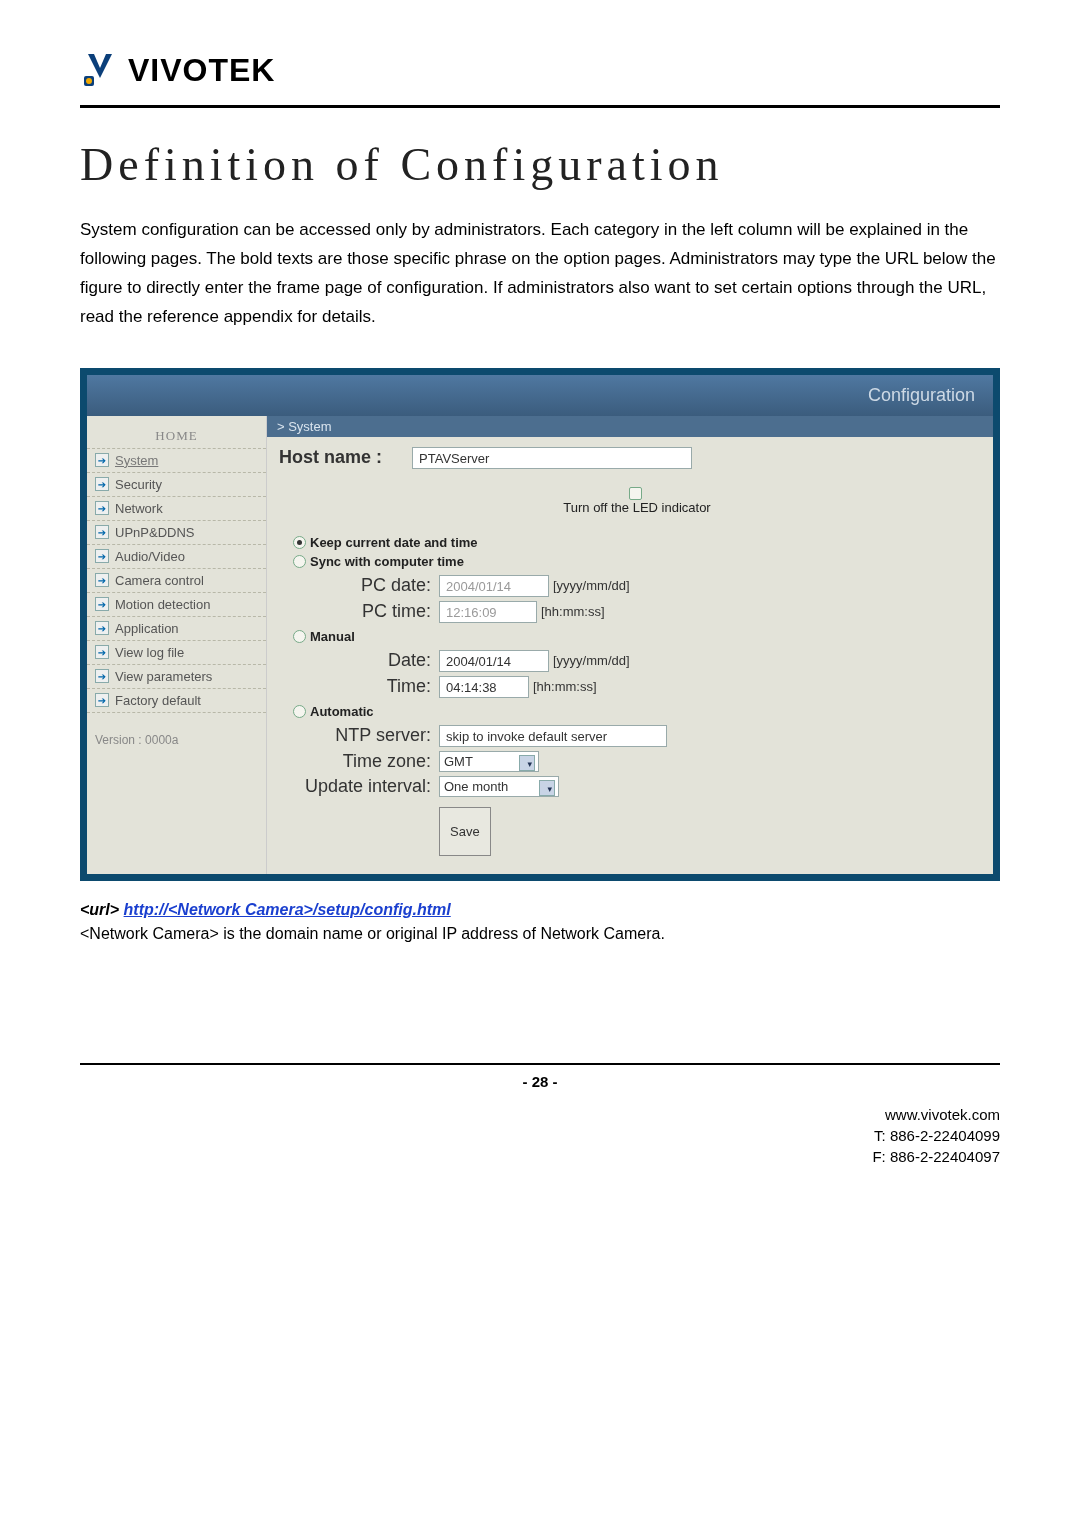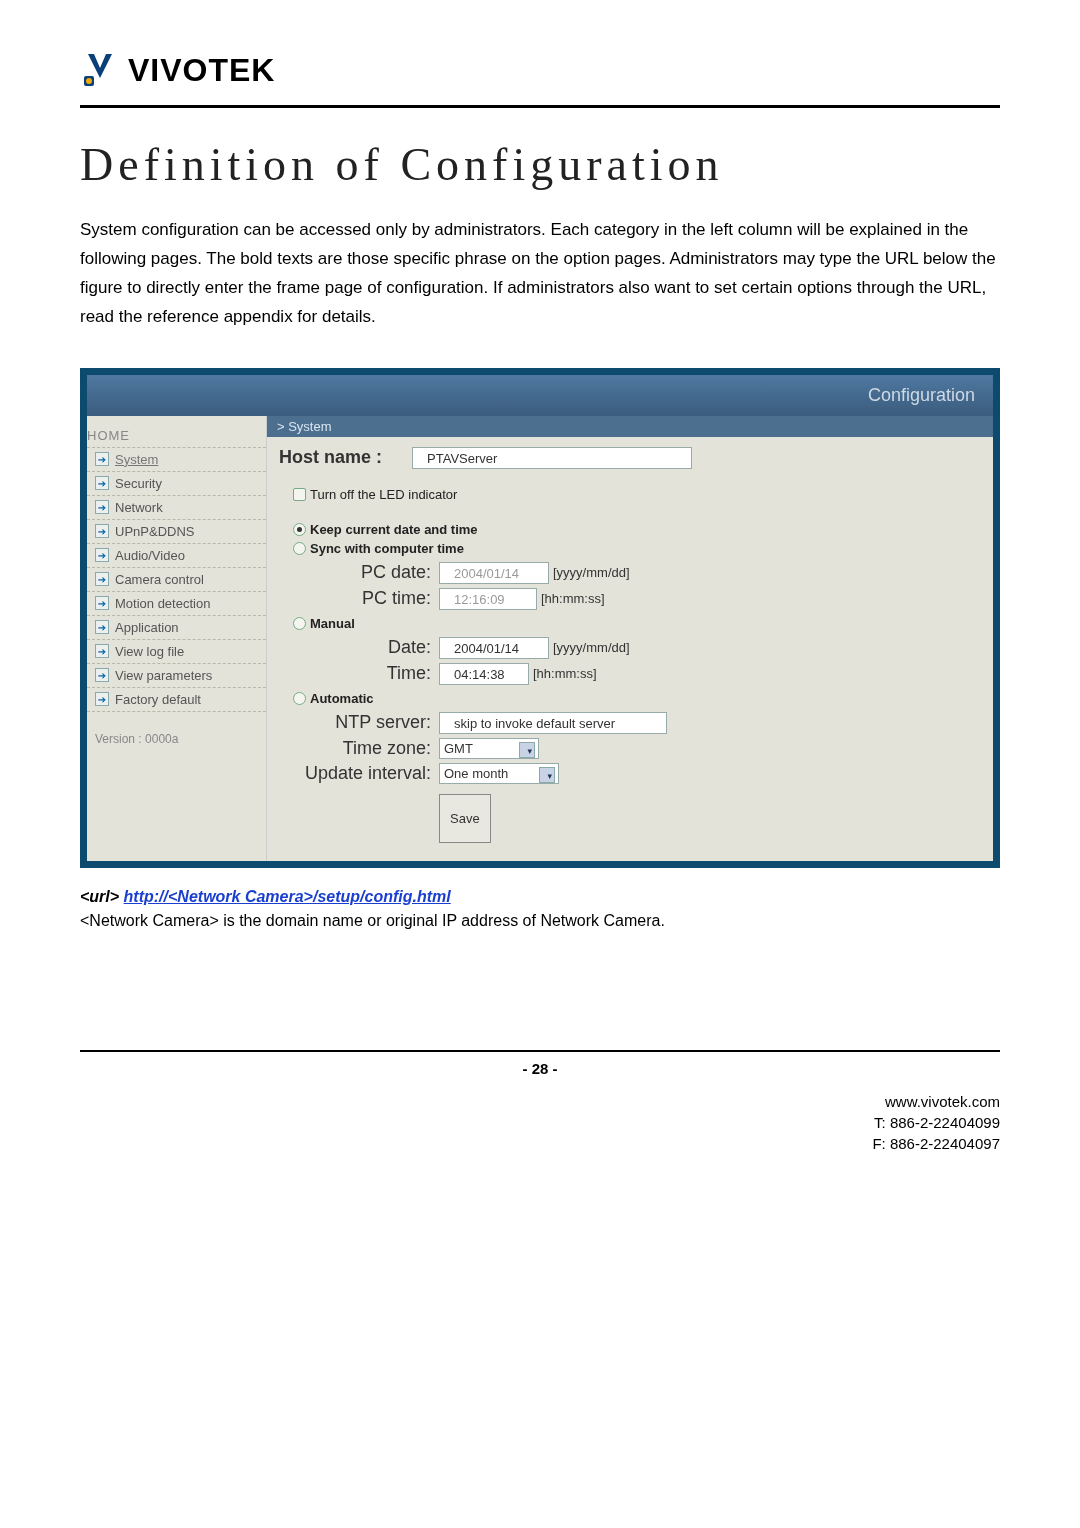--- a/index.html
+++ b/index.html
@@ -75,25 +75,26 @@
   }
   .sidebar {
     width: 180px;
     background: #e3e3d9;
     border-right: 1px solid #ccc;
     padding: 8px 0 20px 0;
     font-size: 13px;
     color: #555;
   }
   .sidebar .home {
-    text-align: left;
+    text-align: center;
     padding: 4px 0;
     color: #888;
     font-size: 13px;
     letter-spacing: 1px;
+    font-family: Liberation Serif, serif;
   }
   .sidebar ul { list-style: none; }
   .sidebar li {
     border-top: 1px dashed #b8b8a8;
     padding: 4px 6px 4px 8px;
     display: flex;
     align-items: center;
     gap: 6px;
   }
   .sidebar li.last { border-bottom: 1px dashed #b8b8a8; }
@@ -132,21 +133,21 @@
     width: 160px;
     text-align: right;
     padding-right: 8px;
     font-size: 18px;
     color: #333;
   }
   .lbl.bold { font-weight: bold; }
   .txt {
     background: #fff;
     border: 1px solid #9aa;
-    padding: 2px 14px;
+    padding: 2px 6px;
     font-size: 13px;
     color: #333;
     height: 22px;
     line-height: 18px;
   }
   .txt.dis { color: #9a9a9a; }
   .radio, .check {
     width: 13px; height: 13px; border: 1px solid #7a8; border-radius: 50%;
     background: #f5f5ef; display:inline-flex; align-items:center; justify-content:center;
     margin-right: 4px;
@@ -275,21 +276,21 @@
     </div>
 
     <div class="main">
       <div class="crumb">&gt; System</div>
 
       <div class="form-row">
         <span class="lbl bold" style="width:auto;text-align:left;padding-right:30px">Host name :</span>
         <span class="txt" style="width:280px">PTAVServer</span>
       </div>
 
-      <div class="opt" style="font-weight:normal;padding-top:14px;">
+      <div class="opt" style="font-weight:normal;padding-top:14px;flex-direction:column;">
         <span class="check"></span>
         <span>Turn off the LED indicator</span>
       </div>
 
       <div class="opt" style="padding-top:18px;">
         <span class="radio checked"></span>
         <span>Keep current date and time</span>
       </div>
       <div class="opt">
         <span class="radio"></span>

